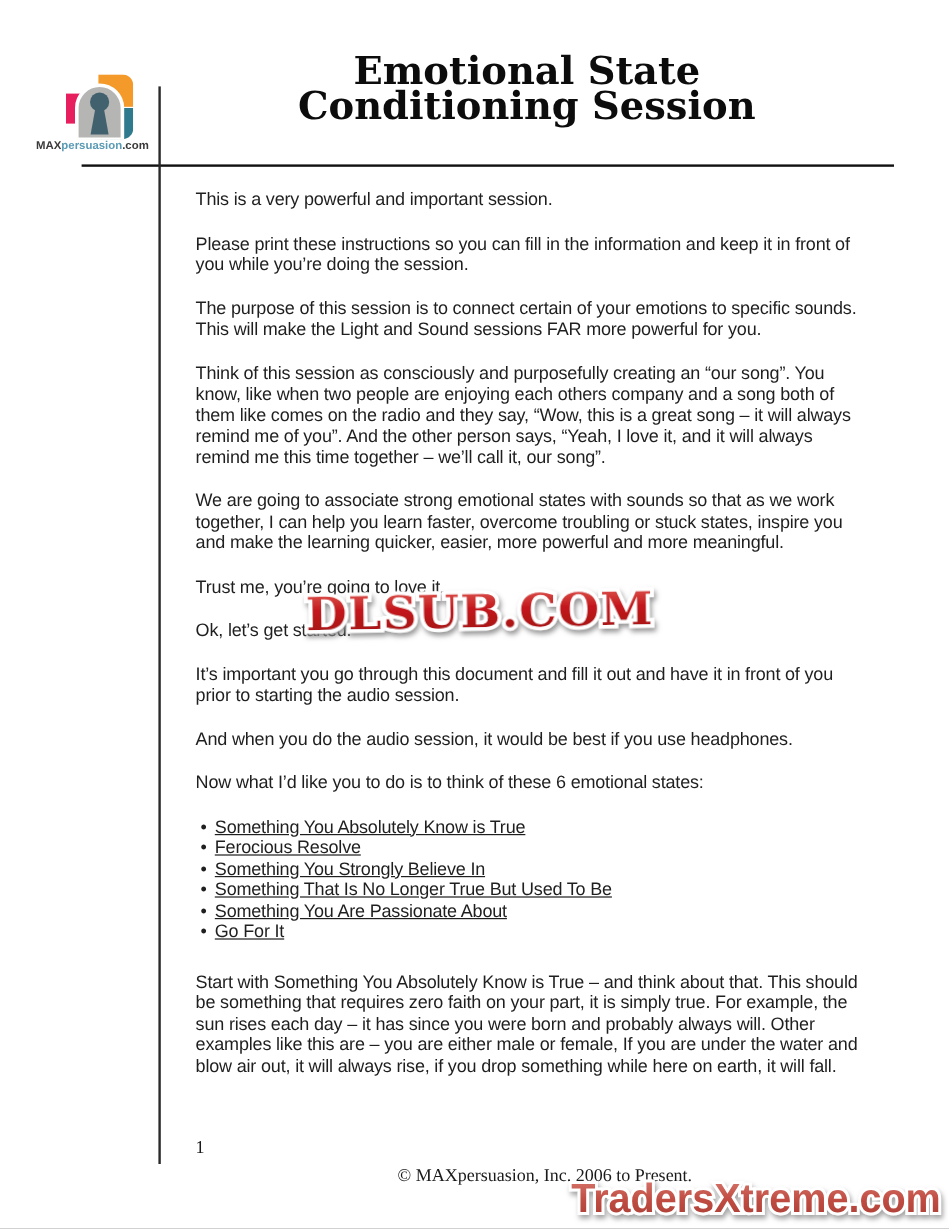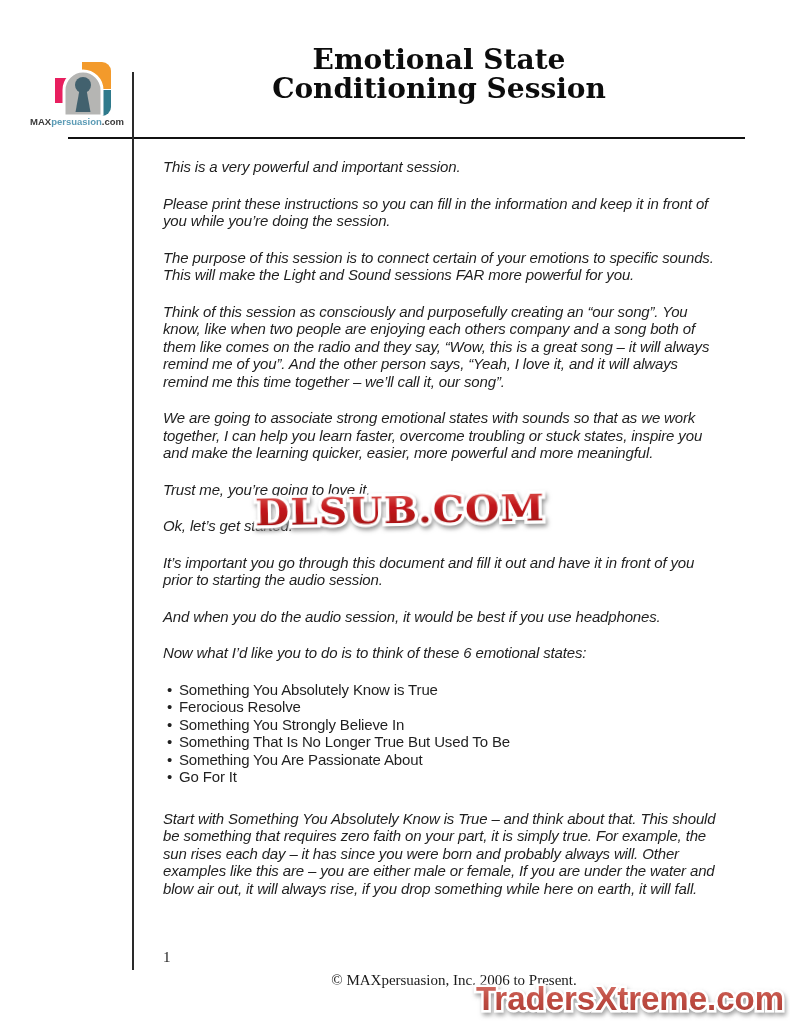--- a/index.html
+++ b/index.html
@@ -17,32 +17,32 @@
   .brand{
     position:absolute;left:30px;top:116px;width:110px;
     font-size:9.5px;font-weight:bold;letter-spacing:0;color:#3a3a3a;
     white-space:nowrap;
   }
   .brand .blue{color:#5b9bb5;}
   .title{
     position:absolute;left:133px;top:45px;width:612px;
     text-align:center;
     font-family:"DejaVu Serif",serif;
-    font-weight:bold;font-size:28px;line-height:29px;color:#0c0c0c;
+    font-weight:bold;font-size:32px;line-height:29px;color:#0c0c0c;
   }
   .rule-h{position:absolute;left:68px;top:137px;width:677px;height:2px;background:#111;}
   .rule-v{position:absolute;left:132px;top:72px;width:2px;height:898px;background:#2a2a2a;}
   
   .bodytext{
     position:absolute;left:163px;top:158px;width:575px;
     font-size:15px;line-height:17.5px;letter-spacing:-0.15px;
   }
-  .bodytext p{margin:0 16px 19px 0;font-style:italic;}
+  .bodytext p{margin:0 16px 19px 0;}
   ul.states{list-style:none;margin:0 0 24px 0;padding:0;}
-  ul.states li{position:relative;padding-left:16px;line-height:17.5px;}
+  ul.states li{position:relative;padding-left:16px;line-height:17.5px;text-decoration:underline;}
   ul.states li::before{content:"•";position:absolute;left:4px;top:0;}
   
   .dlsub{position:absolute;left:247px;top:481px;transform:rotate(-1deg);}
   .traders{position:absolute;left:470px;top:974px;}
   
   .pageno{
     position:absolute;left:163px;top:949px;
     font-family:"Liberation Serif",serif;font-size:15px;color:#1a1a1a;
   }
   .copyright{

